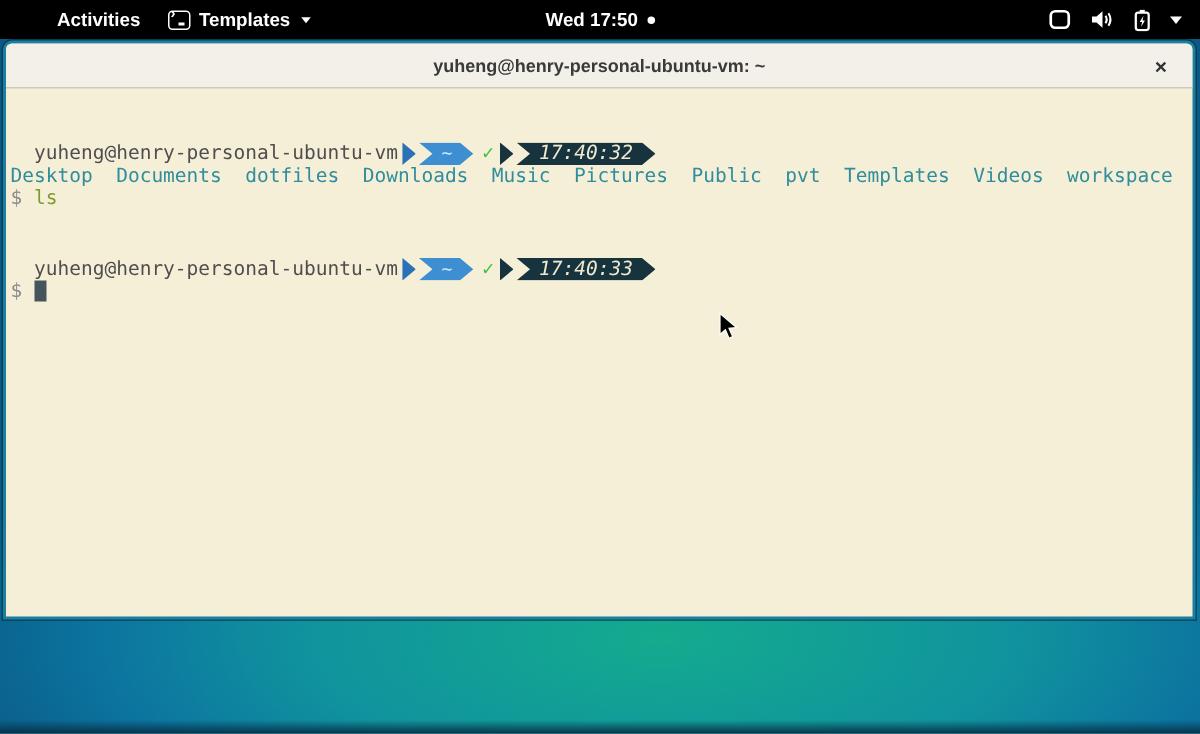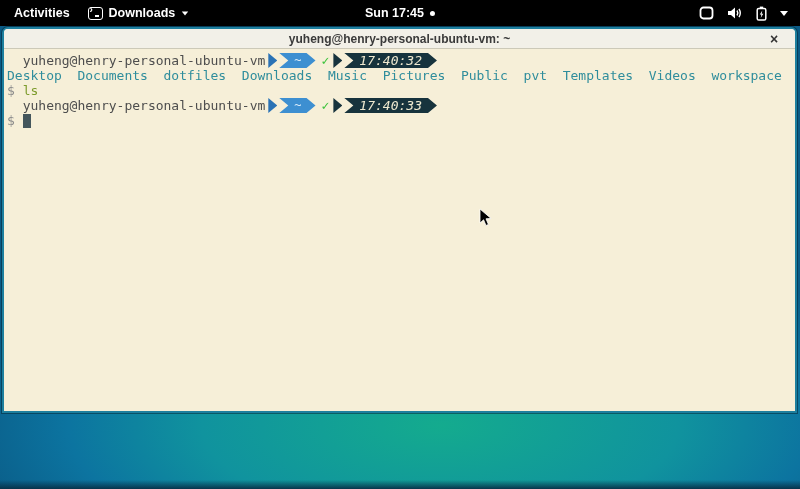--- a/index.html
+++ b/index.html
@@ -11,21 +11,21 @@
       linear-gradient(to top, rgba(6,48,70,.95) 0px, rgba(6,48,70,0) 9px),
       radial-gradient(ellipse 62% 40% at 55% 87%, var(--desktop-bright) 0%, #10939e 48%, var(--desktop-mid) 75%, var(--desktop-dark) 100%);
     position:relative;
   }
 
   
   .topbar {
     position:absolute; left:0; top:0; width:800px; height:26px;
     background:var(--topbar-bg); color:#fff;
     display:flex; align-items:center;
-    font-size:12.5px; font-weight:700;
+    font-size:12.5px; font-weight:700;padding-left:24px;
   }
   .tb-left { display:flex; align-items:center; }
   .activities { margin-left:10px; padding:0 4px; cursor:default; }
   .appmenu { display:flex; align-items:center; margin-left:14px; gap:6px; }
   .term-glyph {
     width:15px; height:13px; border:1.5px solid #fff; border-radius:3px;
     position:relative; background:#000;
   }
   .term-glyph::before {
     content:"›"; position:absolute; left:1px; top:-4px;
@@ -52,39 +52,39 @@
   
   .window {
     position:absolute; left:2px; top:27px; width:795px; height:386px;
     border:2px solid var(--window-border);
     border-radius:6px 6px 0 0;
     box-shadow:0 0 0 1px rgba(5,40,55,.55);
     background:var(--term-bg);
     overflow:hidden;
   }
   .titlebar {
-    height:20px; background:var(--titlebar-bg);
+    height:30px; background:var(--titlebar-bg);
     border-bottom:1px solid #ccc9b8;
     display:flex; align-items:center; justify-content:center;
     position:relative;
     font-size:12px; font-weight:700; color:var(--titlebar-text);
   }
   .close-btn {
     position:absolute; right:12px; top:50%; transform:translateY(-50%);
     width:18px; height:18px; display:flex; align-items:center; justify-content:center;
     font-size:14px; font-weight:700; color:#333; cursor:default;
   }
   .term-content {
     padding:4px 3px;
     font-family:"DejaVu Sans Mono","Liberation Mono",monospace;
     font-size:13px; line-height:15px;
     color:var(--user-text);
   }
   .term-line { white-space:pre; height:15px; }
-  .prompt-line { display:flex; align-items:flex-end; height:15px; }
+  .prompt-line { display:flex; align-items:flex-end; height:15px;margin-top:32px; }
   .user-text { white-space:pre; color:var(--user-text); }
 
   .pl-chevron-blue {
     width:9px; height:15px; margin-left:3px;
     background:var(--seg-blue-dark);
     clip-path:polygon(0 0, 100% 50%, 0 100%);
   }
   .pl-banner-blue {
     margin-left:2px; height:15px; line-height:15px;
     background:var(--seg-blue); color:var(--seg-tilde-text);
@@ -115,26 +115,26 @@
   .mouse-cursor { position:absolute; left:479px; top:208px; }
 </style>
 </head>
 <body>
 
 <div class="topbar">
   <div class="tb-left">
     <span class="activities">Activities</span>
     <span class="appmenu">
       <span class="term-glyph"></span>
-      <span>Downloads</span>
+      <span>Templates</span>
       <span class="caret-down" style="transform:scale(.8)"></span>
     </span>
   </div>
   <div class="tb-center">
-    <span>Sun 17:45</span>
+    <span>Wed 17:50</span>
     <span class="notif-dot"></span>
   </div>
   <div class="tb-right">
     <svg width="15" height="14" viewBox="0 0 15 14">
       <rect x="1.5" y="1.5" width="12" height="11" rx="3" fill="none" stroke="#fff" stroke-width="1.8"></rect>
     </svg>
     <svg width="16" height="14" viewBox="0 0 16 14">
       <polygon points="1,5 4,5 8,1.5 8,12.5 4,9 1,9" fill="#fff"></polygon>
       <path d="M10 4.5 Q11.6 7 10 9.5" fill="none" stroke="#fff" stroke-width="1.4"></path>
       <path d="M12 2.8 Q14.6 7 12 11.2" fill="none" stroke="#fff" stroke-width="1.4"></path>

